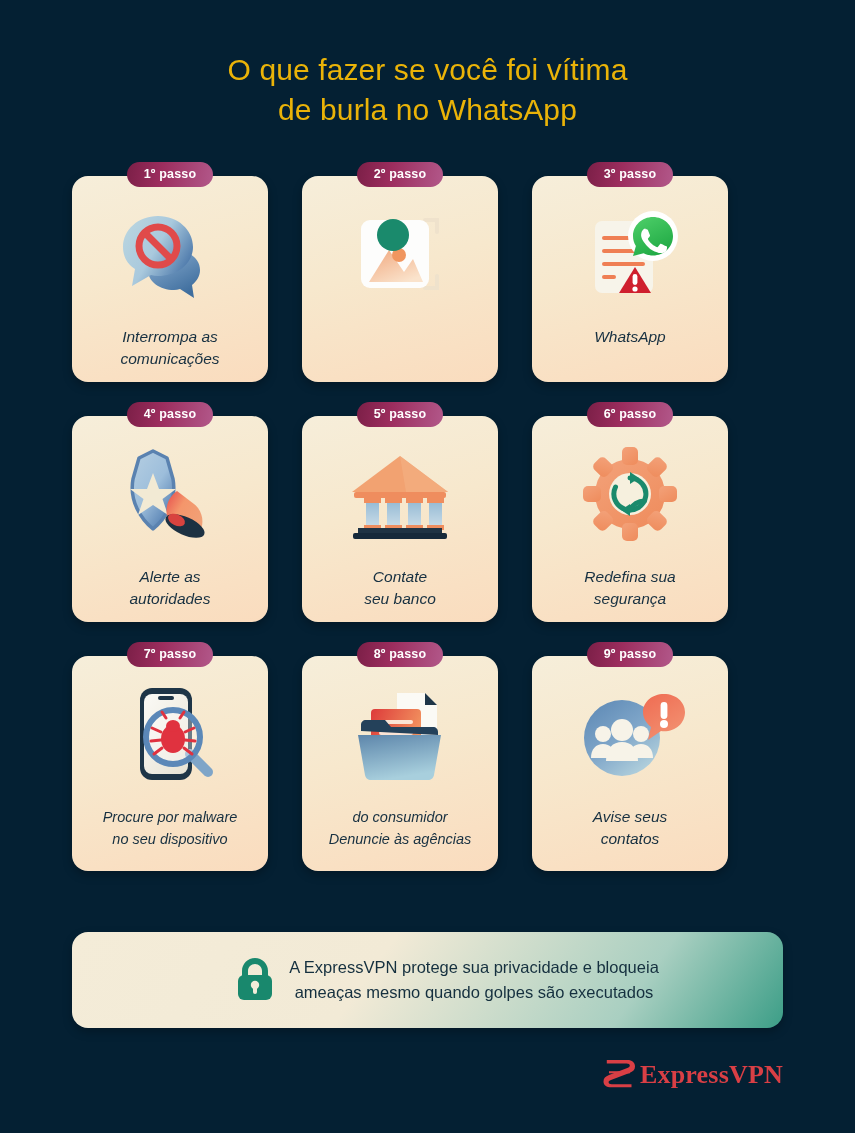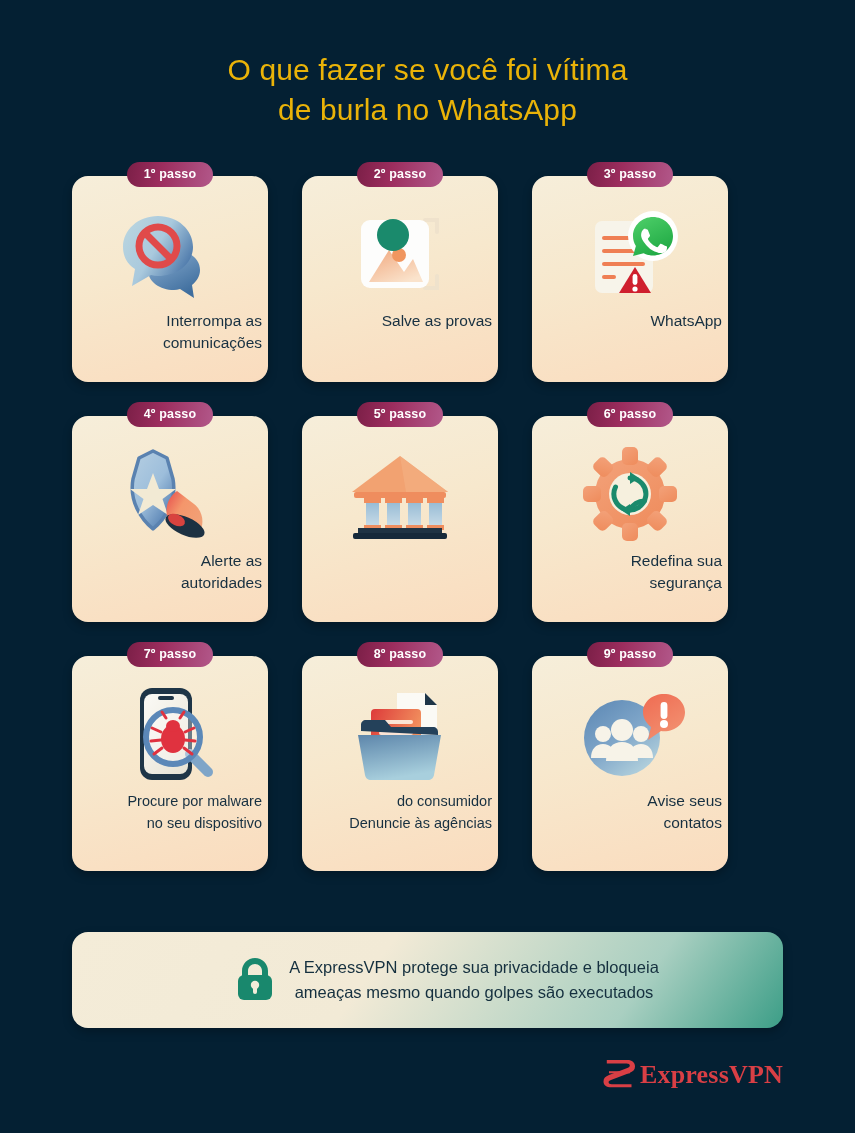--- a/index.html
+++ b/index.html
@@ -89,27 +89,28 @@
 
   .icon-box {
     width: 116px;
     height: 104px;
     display: flex;
     align-items: center;
     justify-content: center;
   }
 
   .card-label {
-    margin-top: 4px;
+    margin-top: 20px;
     width: 184px;
-    text-align: right;
+    text-align: center;
     color: #173041;
     font-size: 15.5px;
     line-height: 22px;
     font-weight: 400;
+    font-style: italic;
   }
   .card-label.small { font-size: 14.5px; }
 
   
   .banner {
     position: absolute;
     left: 72px;
     top: 932px;
     width: 711px;
     height: 96px;
@@ -202,24 +203,20 @@
             </linearGradient>
           </defs>
           <path d="M78 14 L90 14 L90 26" fill="none" stroke="#efe2cc" stroke-width="4" stroke-linecap="round"></path>
           <path d="M78 82 L90 82 L90 70" fill="none" stroke="#efe2cc" stroke-width="4" stroke-linecap="round"></path>
           <rect x="14" y="14" width="68" height="68" rx="9" fill="#fdfdfc"></rect>
           <path d="M22 76 L42 44 L57 66 L66 53 L76 76 Z" fill="url(#g2m)"></path>
           <circle cx="52" cy="49" r="7" fill="#f0965f"></circle>
           <circle cx="46" cy="29" r="16" fill="#1a8a6c"></circle>
         </svg>
       </div>
-      <div class="card-label">
-        <div>Salve as provas</div>
-        <div></div>
-      </div>
     </div>
 
     <div class="card">
       <div class="badge">3º passo</div>
       <div class="icon-box">
         <svg width="110" height="98" viewBox="0 0 110 98">
           <defs>
             <linearGradient id="g3w" x1="0" y1="0" x2="0.5" y2="1">
               <stop offset="0" stop-color="#4fd06a"></stop>
                 <stop offset="1" stop-color="#22ab46"></stop>
@@ -299,20 +296,24 @@
             <rect x="62" y="50" width="17" height="5"></rect>
               <rect x="83" y="50" width="17" height="5"></rect>
             <rect x="20" y="77" width="17" height="5"></rect>
               <rect x="41" y="77" width="17" height="5"></rect>
             <rect x="62" y="77" width="17" height="5"></rect>
               <rect x="83" y="77" width="17" height="5"></rect>
           </g>
           <rect x="14" y="80" width="84" height="6" fill="#1f3344"></rect>
           <rect x="9" y="85" width="94" height="6" rx="2" fill="#16293a"></rect>
         </svg>
+      </div>
+      <div class="card-label">
+        <div>Contate</div>
+        <div>seu banco</div>
       </div>
     </div>
 
     <div class="card">
       <div class="badge">6º passo</div>
       <div class="icon-box">
         <svg width="100" height="98" viewBox="0 0 100 98">
           <defs>
             <linearGradient id="g6g" x1="0" y1="0" x2="0.7" y2="1">
               <stop offset="0" stop-color="#f3a27a"></stop>

